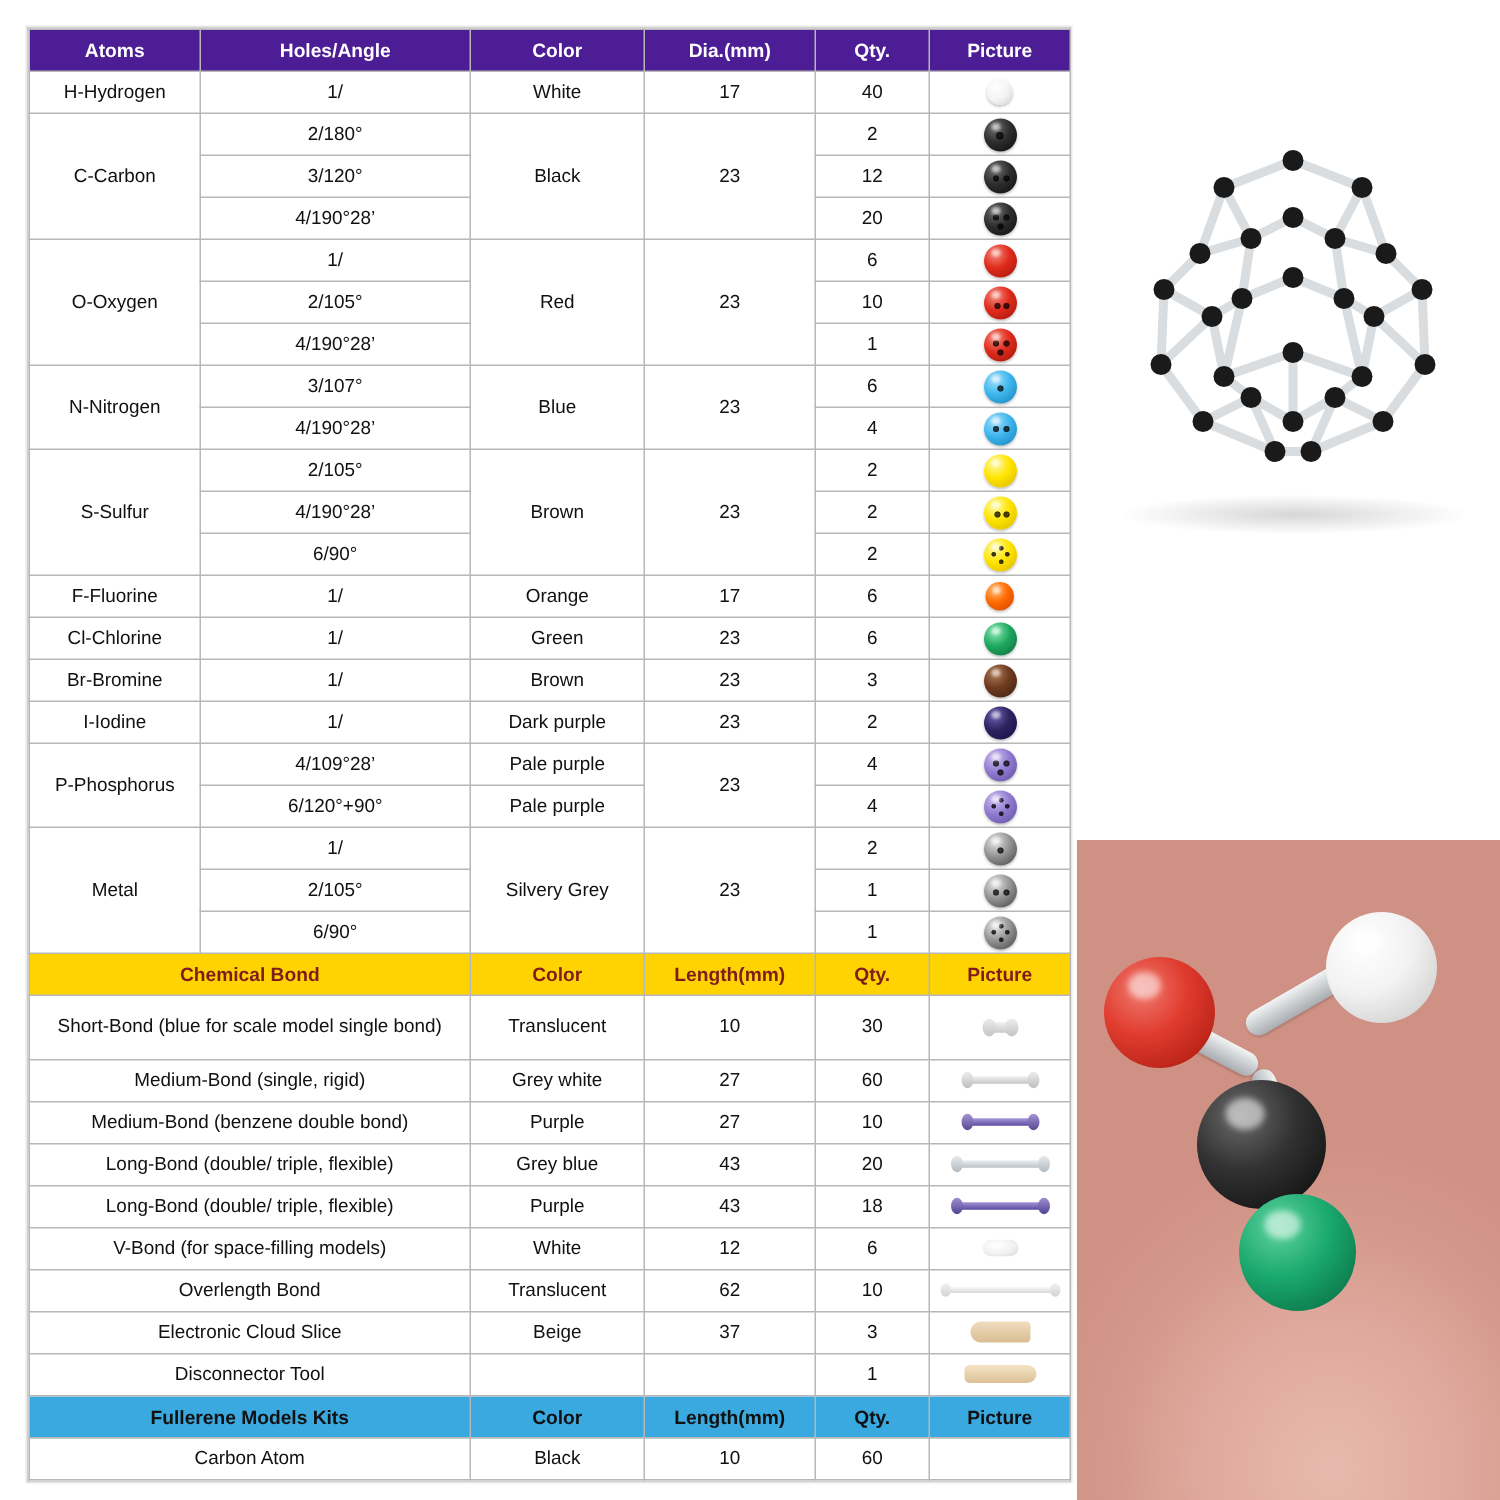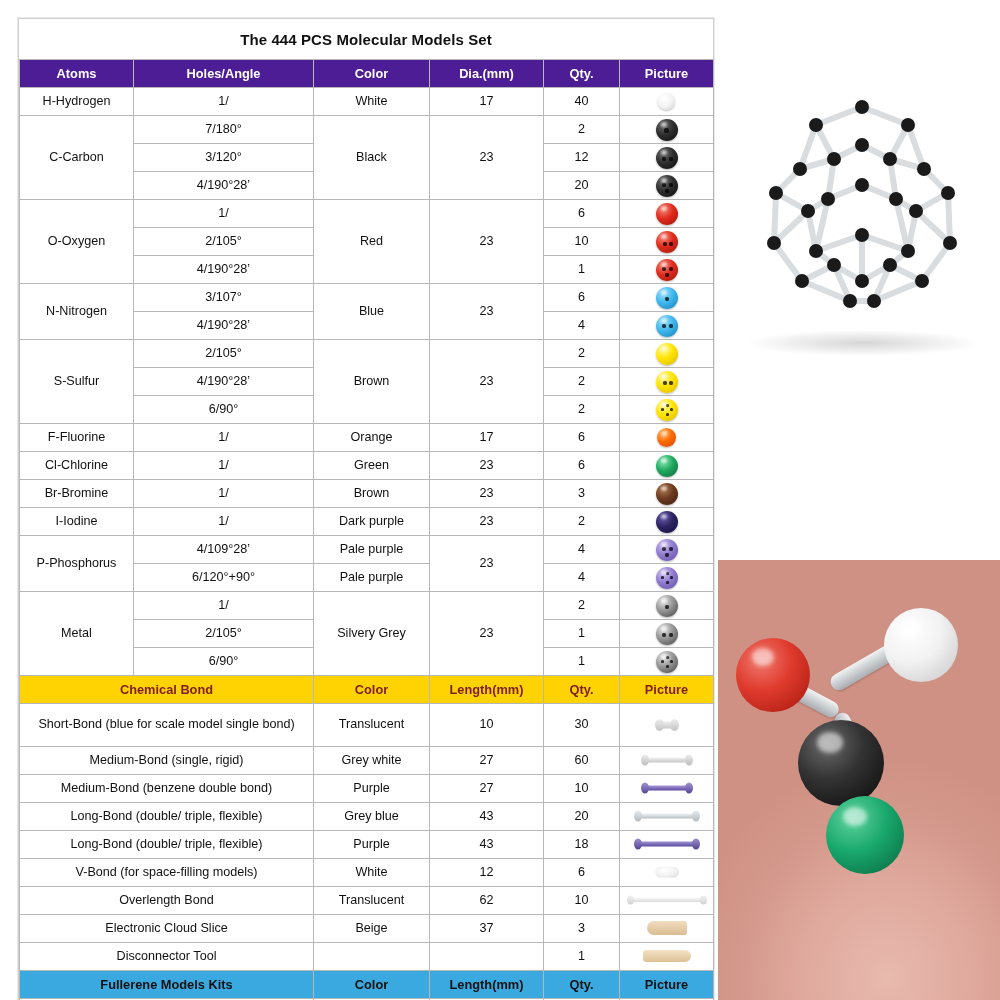--- a/index.html
+++ b/index.html
@@ -242,21 +242,20 @@
       <div class="stick" style="left:52px; top:108px; width:72px; height:16px; transform:rotate(28deg);"></div>
       <div class="stick" style="left:104px; top:152px; width:58px; height:16px; transform:rotate(66deg);"></div>
       <div class="ball" style="left:166px; top:28px; width:74px; height:74px; background:radial-gradient(circle at 34% 30%, #ffffff 0%, #f2f2f2 45%, #d7d7d7 78%, #bdbdbd 100%);"></div>
       <div class="ball" style="left:18px; top:58px; width:74px; height:74px; background:radial-gradient(circle at 34% 30%, #f07a70 0%, #e03c2e 42%, #ba2317 80%, #8f1a10 100%);"></div>
       <div class="ball" style="left:80px; top:140px; width:86px; height:86px; background:radial-gradient(circle at 34% 28%, #6b6b6b 0%, #333333 42%, #171717 80%, #0b0b0b 100%);"></div>
       <div class="ball" style="left:108px; top:216px; width:78px; height:78px; background:radial-gradient(circle at 34% 28%, #5fd39e 0%, #19a86d 45%, #0e7d4f 80%, #0a5b3a 100%);"></div>
     </div>
   </div>
 
   <div class="sheet">
-    <div class="sheet-title">The 444 PCS Molecular Models Set</div>
 
     <table>
       <colgroup>
         <col class="c-atoms">
           <col class="c-holes">
           <col class="c-color">
         <col class="c-dia">
           <col class="c-qty">
           <col class="c-pic">
       </colgroup>
@@ -277,21 +276,21 @@
           <td>White</td>
           <td>17</td>
           <td>40</td>
           <td class="pic-cell">
             <span class="sphere" style="width:17px;height:17px;background:radial-gradient(circle at 34% 30%, #ffffff 0%, #f4f4f4 50%, #dcdcdc 85%, #c6c6c6 100%);"></span>
           </td>
         </tr>
 
         <tr>
           <td rowspan="3">C-Carbon</td>
-          <td>7/180°</td>
+          <td>2/180°</td>
           <td rowspan="3">Black</td>
           <td rowspan="3">23</td>
           <td>2</td>
           <td class="pic-cell">
             <span class="sphere" style="width:22px;height:22px;background:radial-gradient(circle at 34% 28%, #6e6e6e 0%, #2e2e2e 45%, #151515 85%, #0a0a0a 100%);">
               <span class="hole" style="left:8px;top:9px;width:5px;height:5px;"></span>
             </span>
           </td>
         </tr>
         <tr>

